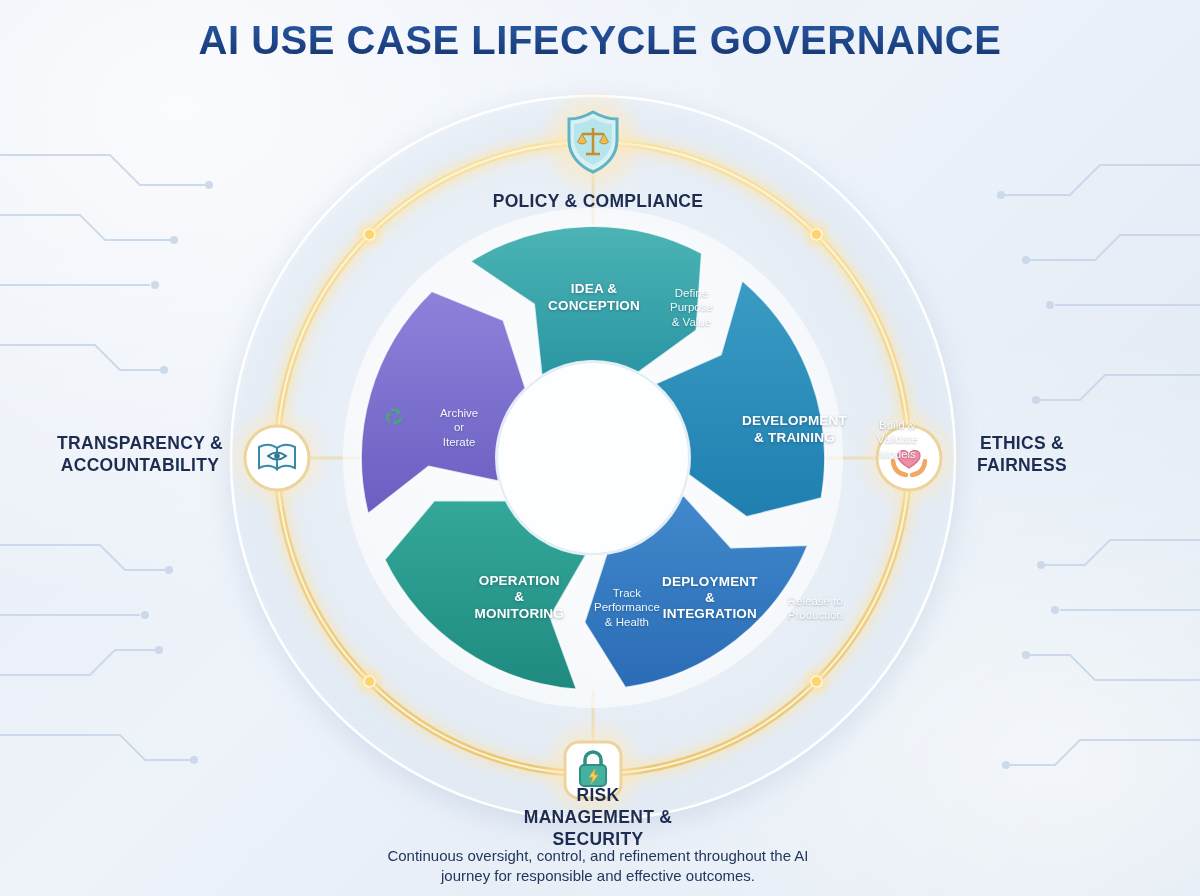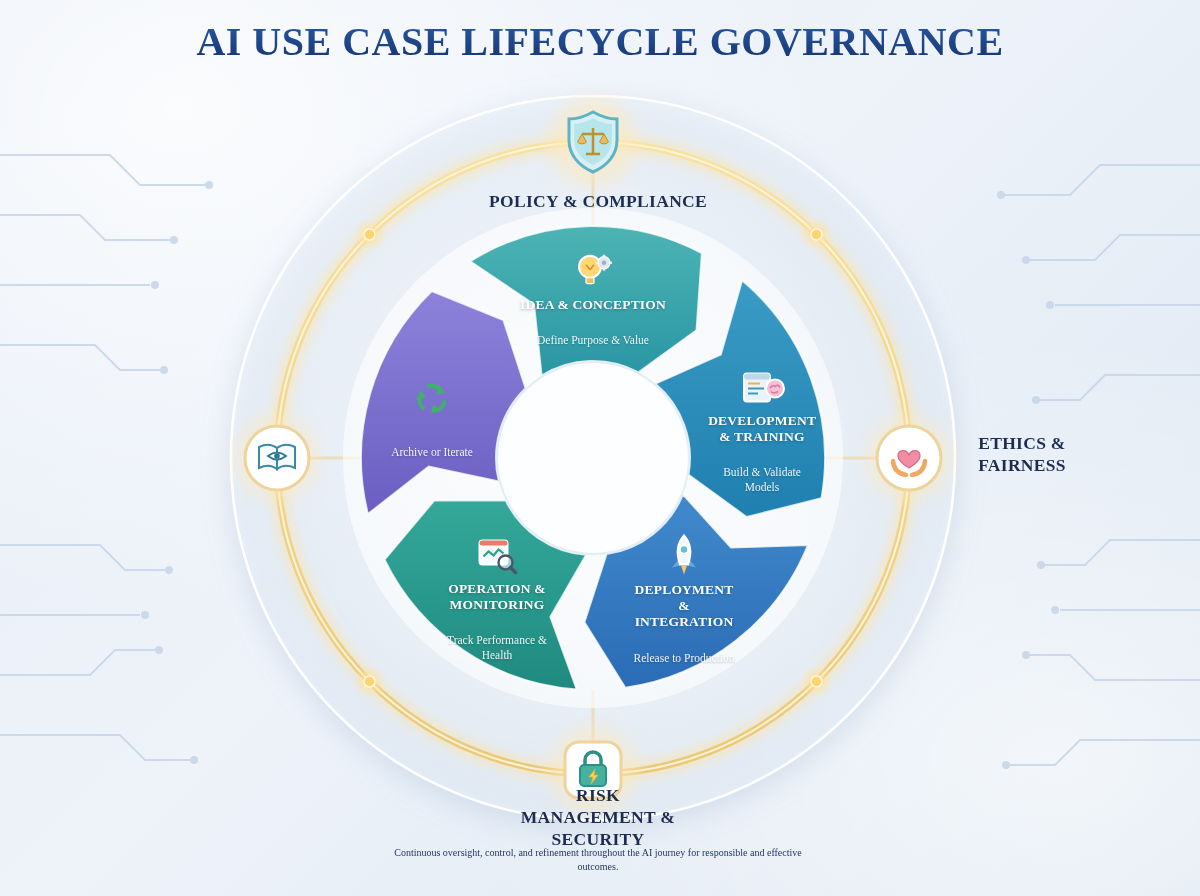--- a/index.html
+++ b/index.html
@@ -3,45 +3,44 @@
 <meta charset="utf-8">
 <style>
   html,body{margin:0;padding:0;}
   body{font-family:"Liberation Sans", sans-serif; background:#dfe7f1;}
   .page{
     position:relative; width:1200px; height:896px; overflow:hidden;
     background:
       radial-gradient(ellipse at 15% 12%, rgba(255,255,255,.8), rgba(255,255,255,0) 45%),
       radial-gradient(ellipse at 88% 85%, rgba(255,255,255,.6), rgba(255,255,255,0) 40%),
       linear-gradient(135deg,#e7edf6 0%, #eef3fa 45%, #dce6f1 100%);
-    font-family: Liberation Serif, serif;
   }
   .layer{position:absolute; inset:0;}
   .title{
     position:absolute; left:0; right:0; top:18px; margin:0;
     text-align:center; font-size:40px; font-weight:bold; letter-spacing:.5px;
     color:#1c3f7e;
     background:linear-gradient(180deg,#2a5ca8,#14326c);
     -webkit-background-clip:text; background-clip:text; -webkit-text-fill-color:transparent;
   }
   .gov-label{
     position:absolute; transform:translate(-50%,-50%); text-align:center;
     font-weight:bold; font-size:17.5px; line-height:1.25; letter-spacing:.3px; color:#1d2c50;
   }
   .gov-top{left:598px; top:202px; width:340px;}
   .gov-right{left:1022px; top:455px; width:120px;}
   .gov-left{left:140px; top:455px; width:200px;}
   .gov-bottom{left:598px; top:818px; width:165px;}
   .caption{
     position:absolute; left:598px; top:846px; transform:translateX(-50%);
-    width:435px; text-align:center; font-size:10px; line-height:1.35; color:#22365f;
+    width:435px; text-align:center; font-size:15px; line-height:1.35; color:#22365f;
   }
   .stage-block{
     position:absolute; transform:translate(-50%,-50%);
-    display:flex; flex-direction:column; align-items:center; text-align:center;
+    display:flex; flex-direction:row; align-items:center; text-align:center;gap:30px;
   }
   .stage-icon{margin-bottom:4px;}
   .stage-title{
     font-size:13.5px; font-weight:bold; color:#ffffff; line-height:1.2; letter-spacing:.2px;
     text-shadow:0 1px 3px rgba(8,40,60,.35);
   }
   .stage-sub{
     font-size:11.5px; color:rgba(255,255,255,.93); margin-top:20px; line-height:1.25;
     text-shadow:0 1px 2px rgba(8,40,60,.3);
   }
@@ -228,20 +227,21 @@
         <rect x="-13" y="-5" width="26" height="21" rx="4" fill="#45b2a0" stroke="#2e8f85" stroke-width="2"></rect>
         <polygon points="2,-1 -4,7 0,7 -2,14 5,5 1,5" fill="#ffd24d" stroke="#e8a93c" stroke-width="0.8"></polygon>
       </g>
     </g>
   </svg>
 
   <h1 class="title">AI USE CASE LIFECYCLE GOVERNANCE</h1>
 
   <div class="gov-label gov-top">POLICY &amp; COMPLIANCE</div>
   <div class="gov-label gov-right">ETHICS &amp; FAIRNESS</div>
+  <div class="gov-label gov-left">TRANSPARENCY &amp; ACCOUNTABILITY</div>
   <div class="gov-label gov-bottom">RISK MANAGEMENT &amp; SECURITY</div>
 
   <div class="stage-block stage-0">
     <svg class="stage-icon" width="46" height="44" viewBox="-23 -22 46 44">
       <circle cx="-3" cy="-4" r="11" fill="#ffd873" stroke="#ffffff" stroke-width="2"></circle>
       <line x1="-7" y1="-6" x2="-3" y2="-1" stroke="#e08f2e" stroke-width="1.6"></line>
       <line x1="1" y1="-6" x2="-3" y2="-1" stroke="#e08f2e" stroke-width="1.6"></line>
       <rect x="-7" y="7" width="8" height="6" rx="1.5" fill="#e9c258" stroke="#ffffff" stroke-width="1.2"></rect>
       <g stroke="#dfe8ee" stroke-width="2.5">
         <line x1="11" y1="-16" x2="11" y2="-13"></line>

